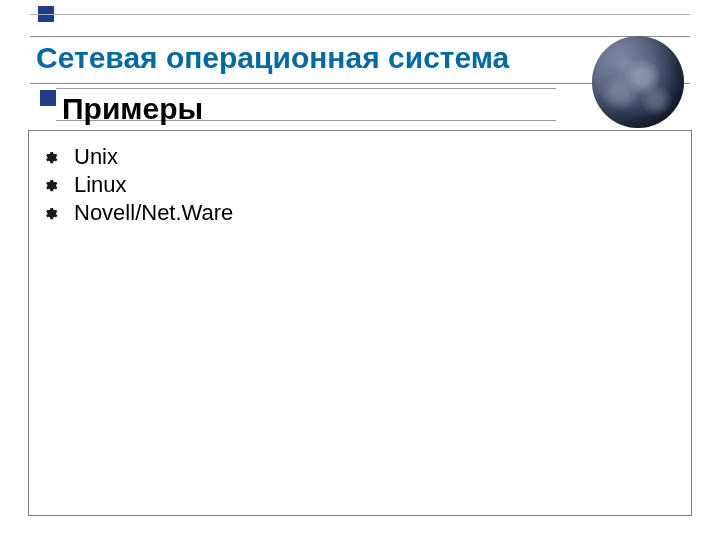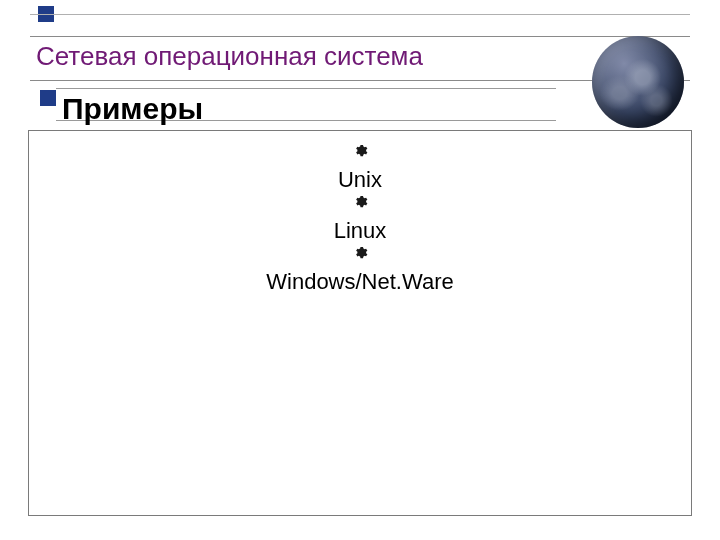--- a/index.html
+++ b/index.html
@@ -39,23 +39,23 @@
     position: absolute;
     left: 30px;
     top: 36px;
     width: 660px;
     border-top: 1px solid #8a8a8a;
     border-bottom: 1px solid #8a8a8a;
     padding: 4px 6px 8px 6px;
     box-sizing: border-box;
   }
   .title-text {
-    font-size: 26px;
-    font-weight: normal;
-    color: #701a75;
+    font-size: 30px;
+    font-weight: bold;
+    color: #0369a1;
   }
   
   .sub-square {
     position: absolute;
     left: 40px;
     top: 90px;
     width: 16px;
     height: 16px;
     background: #1f3c88;
   }
@@ -115,25 +115,24 @@
     top: 130px;
     width: 664px;
     height: 386px;
     border: 1px solid #7a7a7a;
     box-sizing: border-box;
     padding: 12px 14px;
   }
   .bullet-item {
     display: flex;
     align-items: center;
-    gap: 8px;
+    gap: 16px;
     font-size: 22px;
     line-height: 28px;
     color: #000000;
-    flex-direction: column;
   }
   .bullet-icon {
     width: 15px;
     height: 15px;
     color: #1a1a1a;
     flex: 0 0 15px;
   }
   .bullet-icon svg { display: block; }
 </style>
 </head>
@@ -171,17 +170,17 @@
           </svg>
       </span>
       <span>Linux</span>
     </div>
     <div class="bullet-item">
       <span class="bullet-icon">
         <svg viewBox="0 0 24 24" fill="currentColor">
             <path d="M12 8a4 4 0 100 8 4 4 0 000-8zm9 4a7 7 0 00-.1-1.1l2.1-1.6-2-3.5-2.5 1a7 7 0 00-1.9-1.1L16 3h-4l-.6 2.7a7 7 0 00-1.9 1.1l-2.5-1-2 3.5 2.1 1.6A7 7 0 007 12c0 .4 0 .8.1 1.1L5 14.7l2 3.5 2.5-1a7 7 0 001.9 1.1L12 21h4l.6-2.7a7 7 0 001.9-1.1l2.5 1 2-3.5-2.1-1.6c.1-.3.1-.7.1-1.1z"></path>
           </svg>
       </span>
-      <span>Windows/Net.Ware</span>
+      <span>Novell/Net.Ware</span>
     </div>
   </div>
 
 </div>
 
 </body></html>

